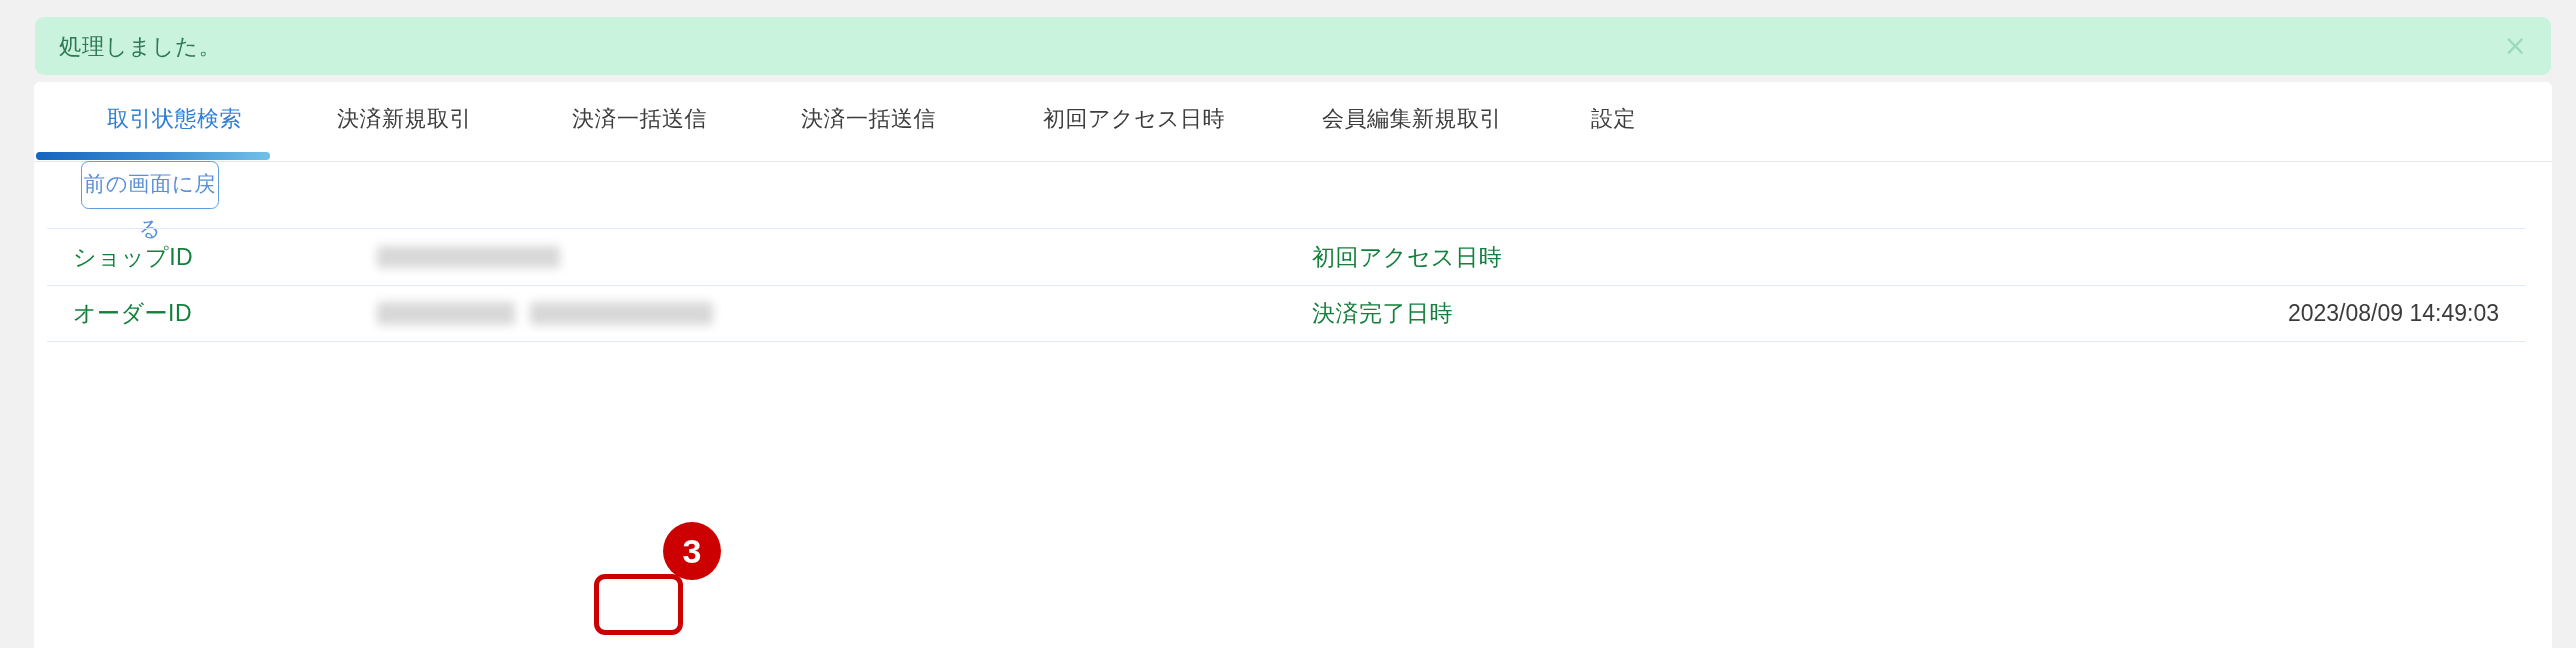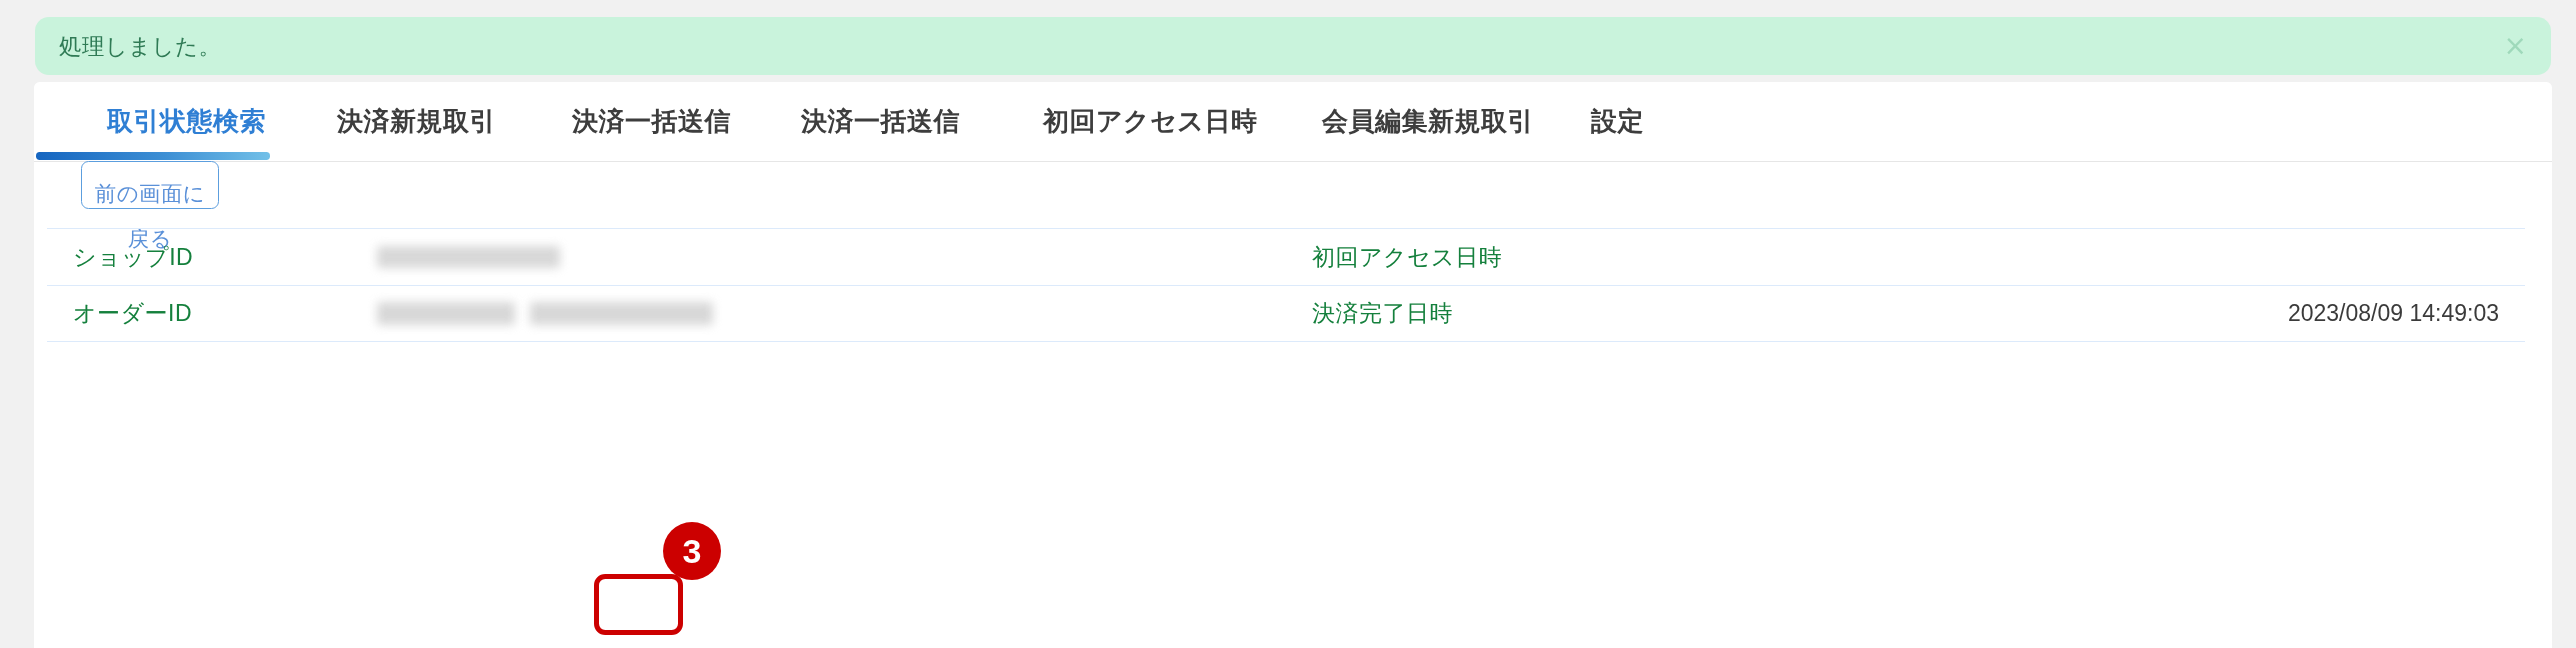--- a/index.html
+++ b/index.html
@@ -16,21 +16,21 @@
   }
 
   
   .alert {
     position: absolute;
     left: 35px;
     top: 17px;
     width: 2516px;
     height: 58px;
     background: #c9f3dc;
-    border-radius: 14px;
+    border-radius: 9px;
     box-sizing: border-box;
   }
   .alert-text {
     position: absolute;
     left: 24px;
     top: 50%;
     transform: translateY(-50%);
     font-size: 22.4px;
     color: #2f7a55;
     letter-spacing: 0.5px;
@@ -68,26 +68,25 @@
     left: 0;
     top: 0;
     width: 100%;
     height: 80px;
     border-bottom: 0.9px solid #e6e6e6;
     box-sizing: border-box;
   }
   .tab {
     position: absolute;
     top: 22.4px;
-    font-size: 26px;
+    font-size: 22px;
     color: #3d3d3d;
     white-space: nowrap;
     cursor: pointer;
     letter-spacing: 0.5px;
-    font-weight: bold;
   }
   .tab.active {
     color: #2f7fd4;
   }
   .tab-underline {
     position: absolute;
     left: 1.9px;
     top: 70px;
     width: 234px;
     height: 8.4px;
@@ -102,21 +101,21 @@
     top: 79px;
     width: 138px;
     height: 48px;
     border: 1.9px solid #5c9ede;
     border-radius: 7.5px;
     background: #ffffff;
     color: #5a90d8;
     font-size: 21.4px;
     font-family: "Liberation Sans", "DejaVu Sans", sans-serif;
     cursor: pointer;
-    padding: 10px;
+    padding: 0;
     line-height: 45px;
     letter-spacing: 0.5px;
     box-sizing: border-box;
   }
 
   
   .table {
     position: absolute;
     left: 13px;
     top: 146px;

